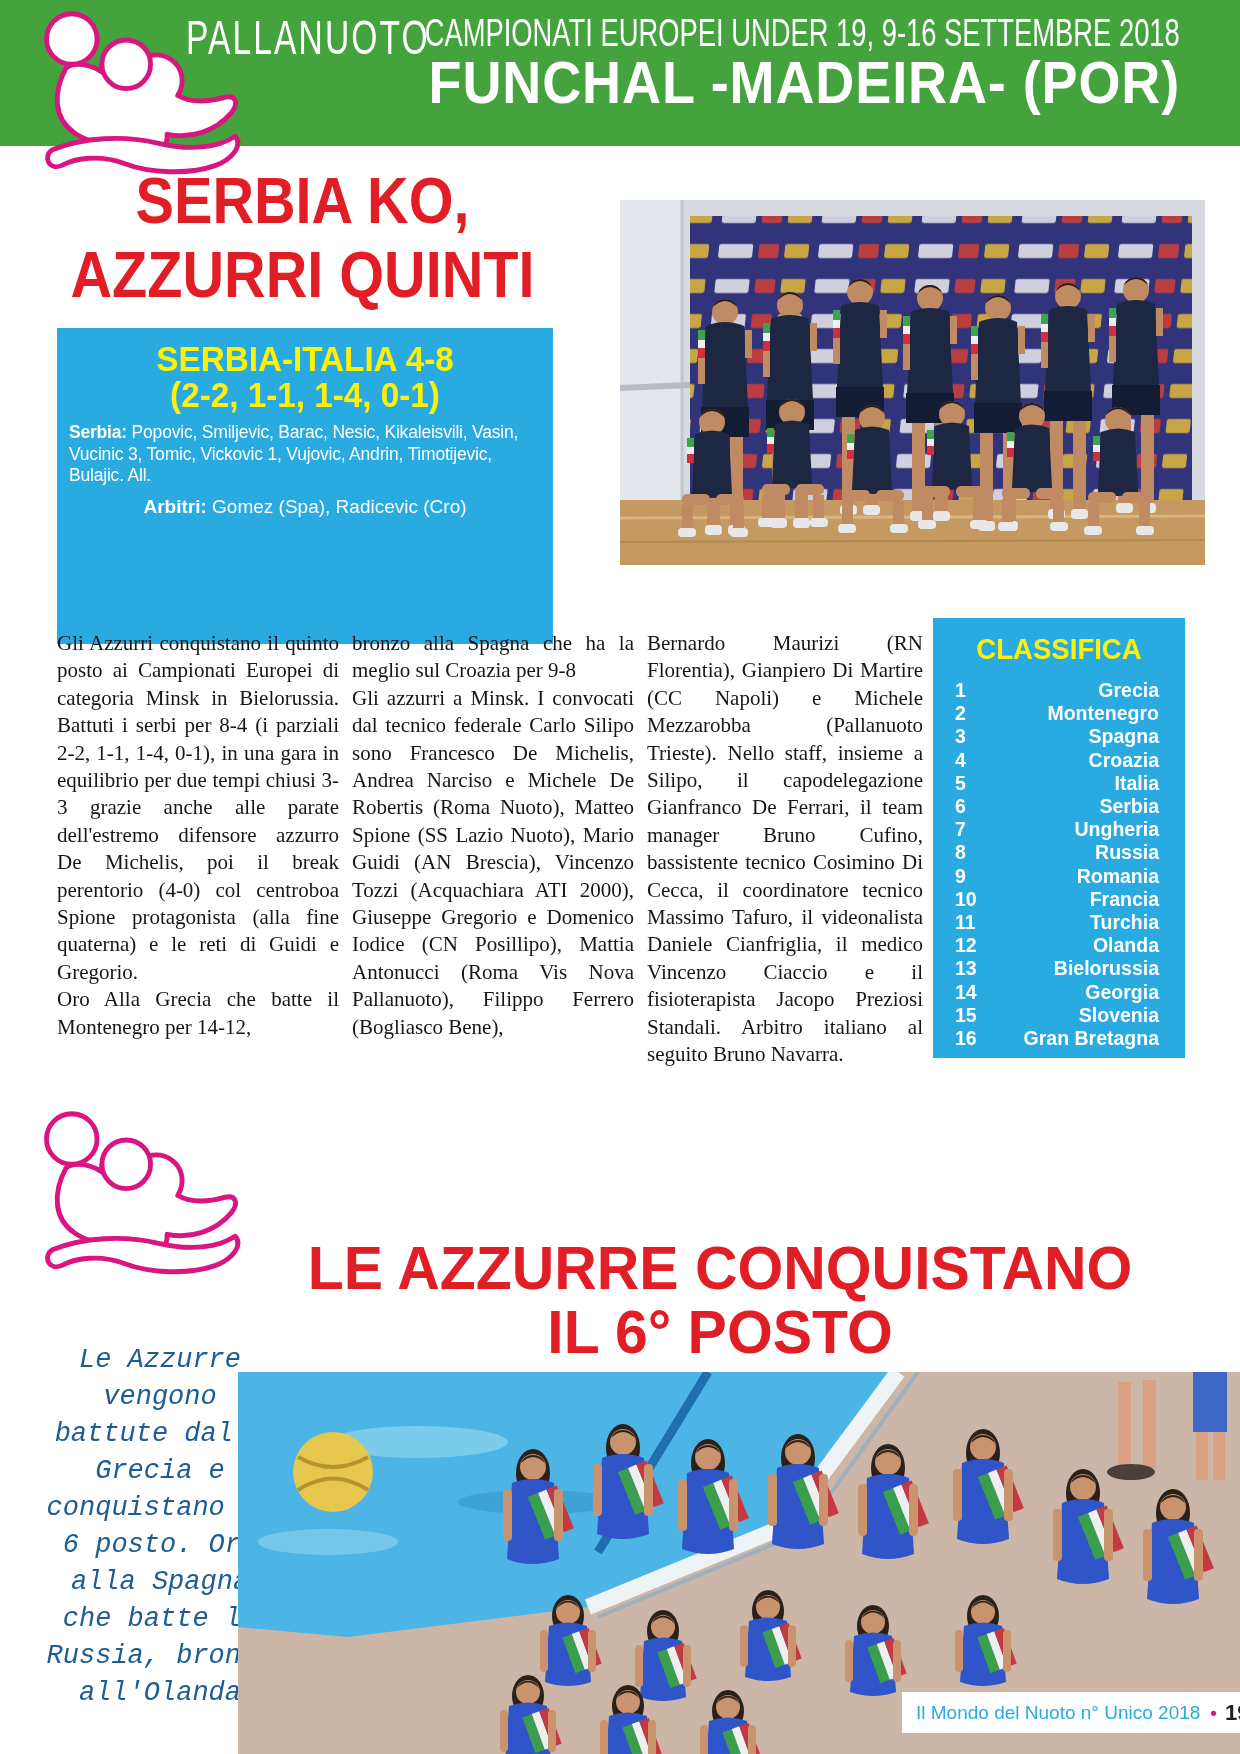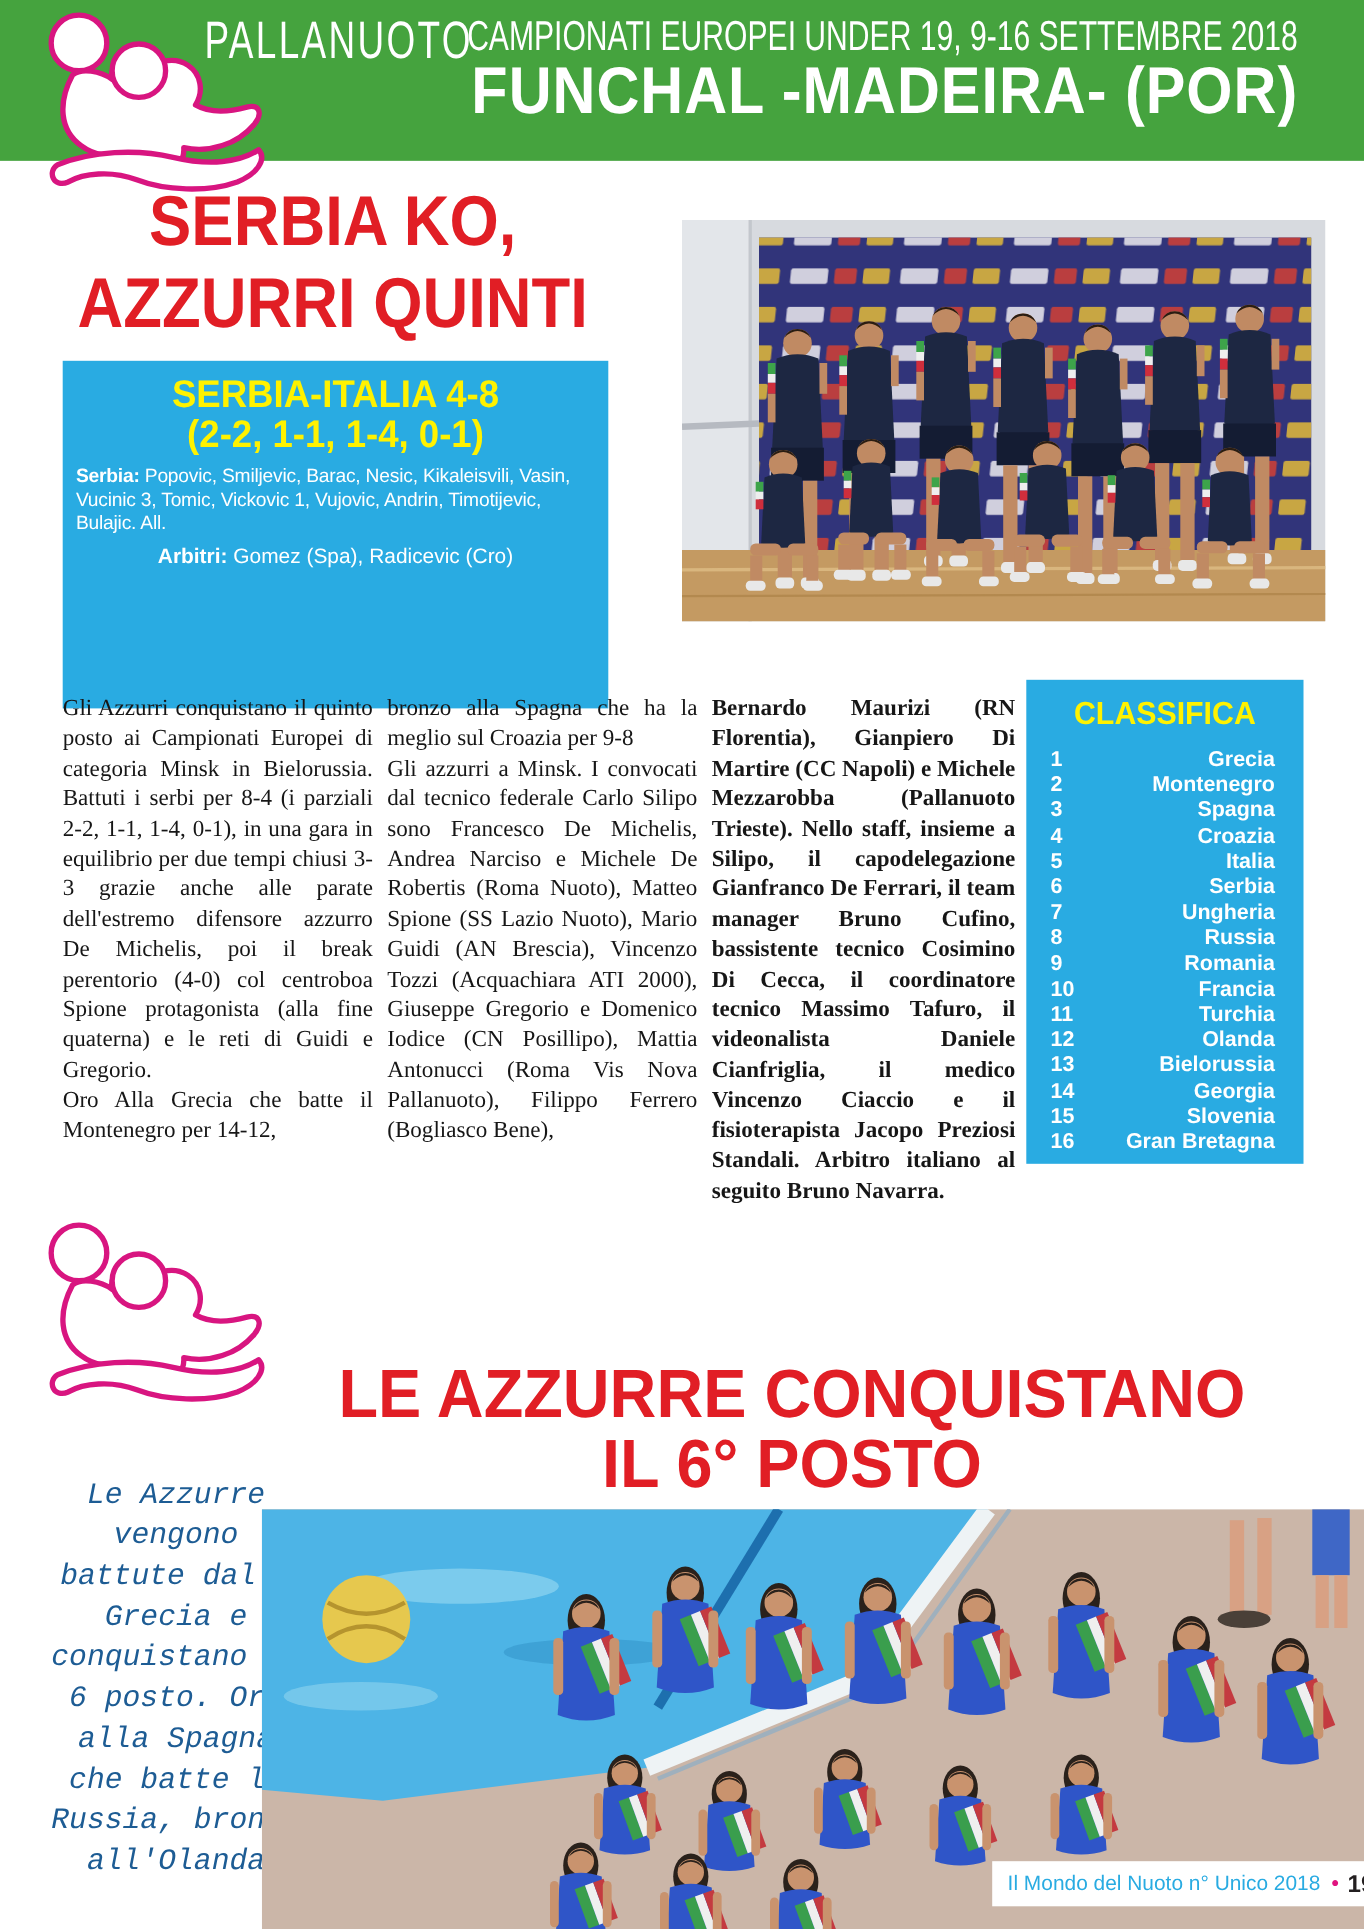--- a/index.html
+++ b/index.html
@@ -30,21 +30,21 @@
          font-size:17.5px;line-height:21.5px;letter-spacing:-0.2px;}
   .rosters>div{flex:1;}
   .rosters b{font-weight:700;}
   .referees{text-align:center;margin-top:9px;font-size:19px;}
   .referees b{font-weight:700;}
 
   .photo-men{position:absolute;left:620px;top:200px;width:585px;height:365px;}
 
   .article-col{position:absolute;top:630px;width:282px;font-family:"Liberation Serif",serif;
          font-size:21px;line-height:27.4px;text-align:justify;color:#161616;white-space:pre-line;}
-  #col1{left:57px;} #col2{left:352px;} #col3{left:647px;width:276px;font-weight:bold;}
+  #col1{left:57px;} #col2{left:352px;} #col3{left:647px;width:276px;}
 
   .classifica{position:absolute;left:933px;top:618px;width:252px;height:440px;background:#29abe2;}
   .classifica-title{text-align:center;color:#fff200;font-weight:700;font-size:29px;margin-top:15px;
          transform:scaleX(0.95);}
   .rank-list{margin-top:13px;padding:0 26px 0 22px;}
   .rank-row{display:flex;justify-content:space-between;color:#fff;font-weight:700;
          font-size:19.5px;line-height:23.2px;}
 
   
   .headline2{position:absolute;left:220px;top:1236px;width:1000px;text-align:center;color:#e11e25;

